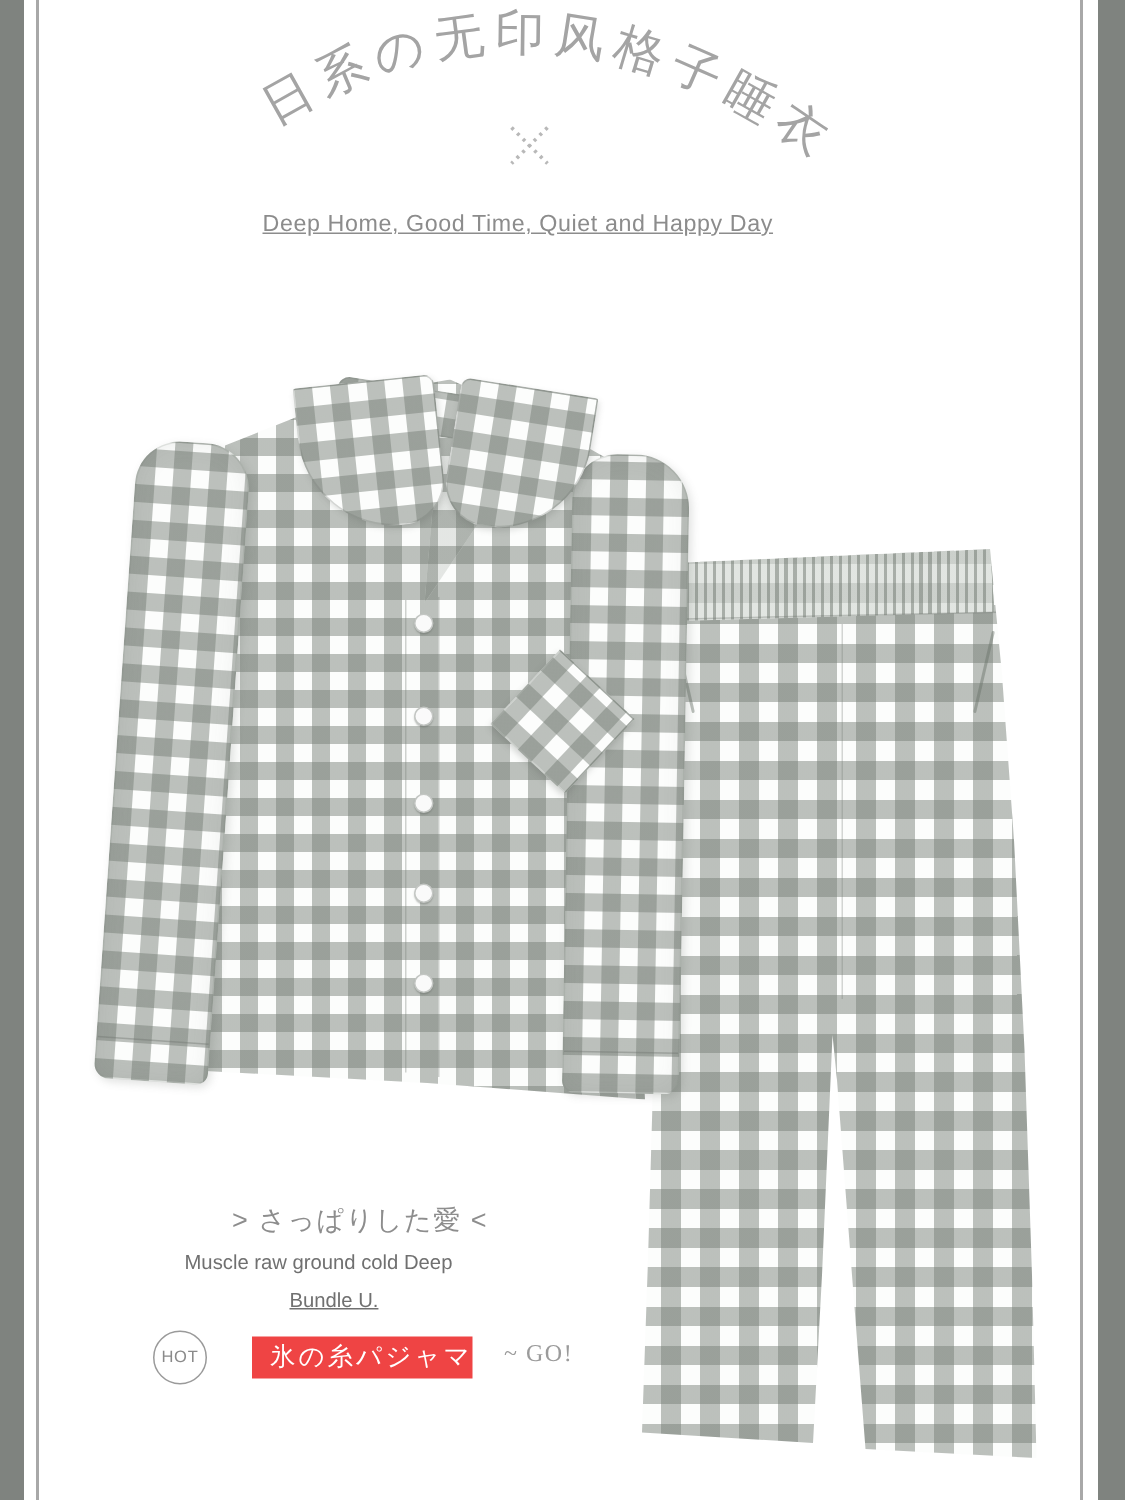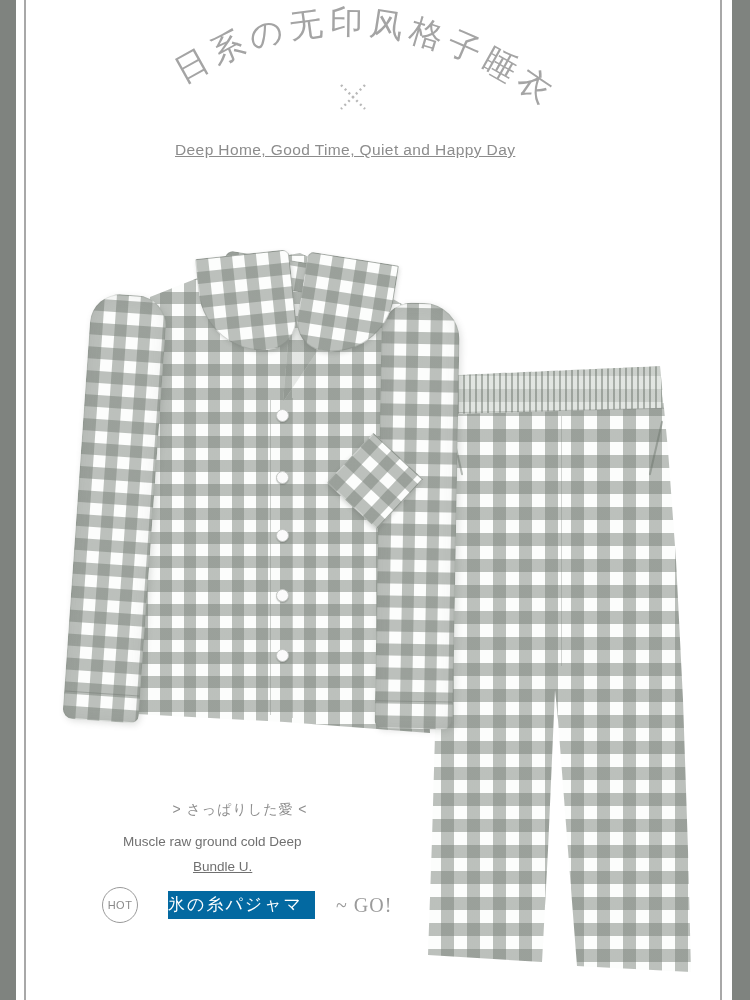--- a/index.html
+++ b/index.html
@@ -84,30 +84,30 @@
   .placket-line.b{left:252px;top:168px;height:320px;}
 
   .shirt-button{position:absolute;left:236px;width:11px;height:11px;border-radius:50%;
       background:#fafafa;border:1px solid #c3c6c3;box-shadow:0 1px 1px rgba(90,95,90,.35);z-index:6;}
 
   .pocket{position:absolute;left:301px;top:217px;width:66px;height:66px;transform:rotate(43deg);
       border:1px solid rgba(115,122,115,.35);box-shadow:1px 2px 4px rgba(90,95,90,.25);z-index:6;}
 
   
   .tagline{position:absolute;left:130px;top:801px;width:220px;text-align:center;
-      font-size:14px;color:#8d8d8d;letter-spacing:1px;}
+      font-size:18px;color:#8d8d8d;letter-spacing:1px;}
   .desc1{position:absolute;left:123px;top:834px;font-size:13.5px;color:#707070;}
   .desc2{position:absolute;left:193px;top:859px;font-size:13.5px;color:#707070;text-decoration:underline;}
   .hot-badge{position:absolute;left:102px;top:887px;width:34px;height:34px;border:1.4px solid #9a9a9a;
       border-radius:50%;color:#8a8a8a;font-family:Liberation Sans, sans-serif;
       font-size:11px;line-height:34px;text-align:center;letter-spacing:.5px;}
-  .product-box{position:absolute;left:168px;top:891px;width:147px;height:28px;background:#0369a1;
-      color:#ffffff;font-size:17px;letter-spacing:2px;text-align:left;line-height:28px;}
+  .product-box{position:absolute;left:168px;top:891px;width:147px;height:28px;background:#ef4444;
+      color:#ffffff;font-size:17px;letter-spacing:2px;text-align:right;line-height:28px;}
   .go-label{position:absolute;left:336px;top:894px;font-family:"Liberation Serif","DejaVu Serif",serif;
-      font-size:20px;color:#9b9b9b;letter-spacing:1px;}
+      font-size:16px;color:#9b9b9b;letter-spacing:1px;}
 </style>
 </head>
 <body>
 
 <div class="page">
 
   <div class="band left"></div>
   <div class="hairline left"></div>
   <div class="hairline right"></div>
   <div class="band right"></div>

